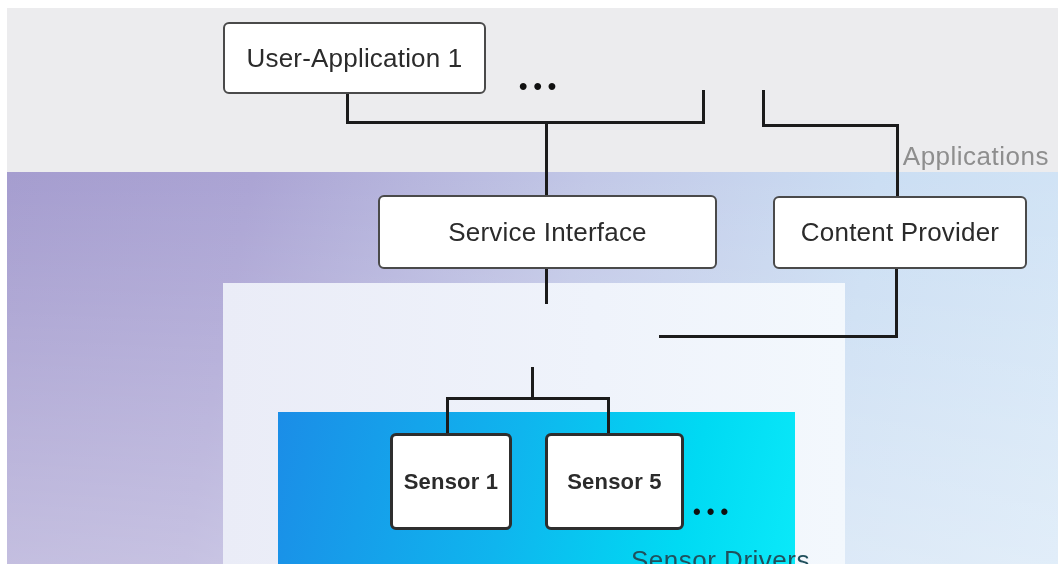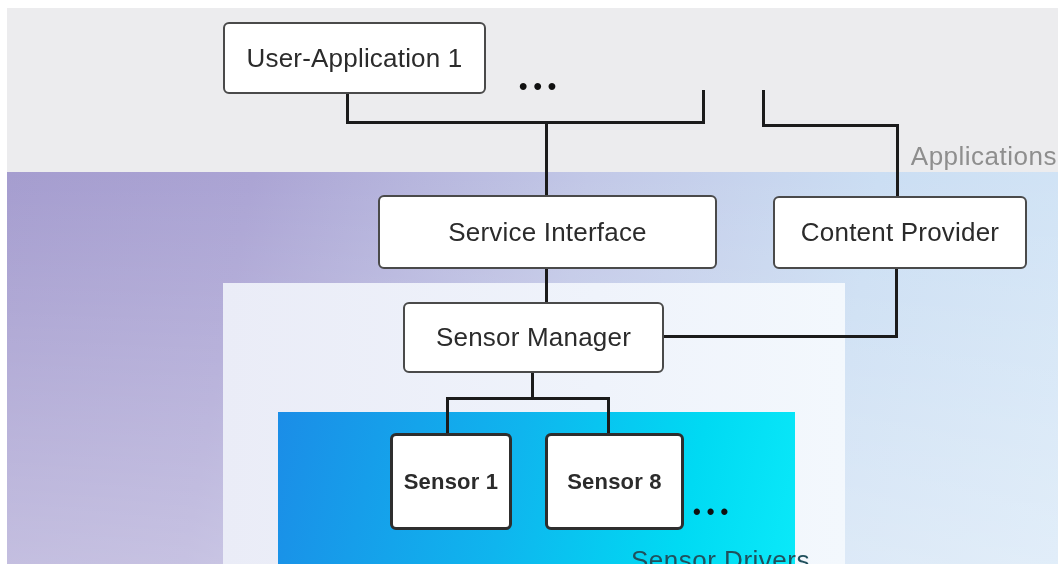--- a/index.html
+++ b/index.html
@@ -29,21 +29,21 @@
     display:flex;align-items:center;justify-content:center;
     color:#2b2b2b;letter-spacing:0.2px;white-space:nowrap;
   }
   .node.thick{border-width:3px;border-color:#2e2e2e;}
   .fs26{font-size:26px;}
   .fs22{font-size:22px;font-weight:bold;}
   
   .line{position:absolute;background:#1b1b1b;}
   
   .apps-label{
-    position:absolute;top:141px;right:1px;font-size:26px;color:#8e8e8e;
+    position:absolute;top:141px;right:9px;font-size:26px;color:#8e8e8e;
     letter-spacing:0.5px;white-space:nowrap;
   }
   .drivers-label{
     position:absolute;left:631px;top:545px;font-size:26px;color:#20505c;
     letter-spacing:0.5px;white-space:nowrap;
   }
   .dots{
     position:absolute;color:#101010;font-weight:bold;letter-spacing:6px;
     white-space:nowrap;line-height:1;
   }
@@ -81,30 +81,27 @@
 
 
   <div class="node fs26" style="left:378px;top:195px;width:335px;height:70px;">
     <span>Service Interface</span>
   </div>
 
   <div class="node fs26" style="left:773px;top:196px;width:250px;height:69px;">
     <span>Content Provider</span>
   </div>
 
-  <div class="node fs26" style="left:403px;top:302px;width:257px;height:67px;">
-    <span>Sensor Manager</span>
-  </div>
 
   <div class="node thick fs22" style="left:390px;top:433px;width:116px;height:91px;">
     <span>Sensor 1</span>
   </div>
 
   <div class="node thick fs22" style="left:545px;top:433px;width:133px;height:91px;">
-    <span>Sensor 8</span>
+    <span>Sensor 5</span>
   </div>
 
   <div class="dots dots-top">•••</div>
   <div class="dots dots-bottom">•••</div>
 
   <div class="apps-label">Applications</div>
   <div class="drivers-label">Sensor Drivers</div>
 
 </div>
 

